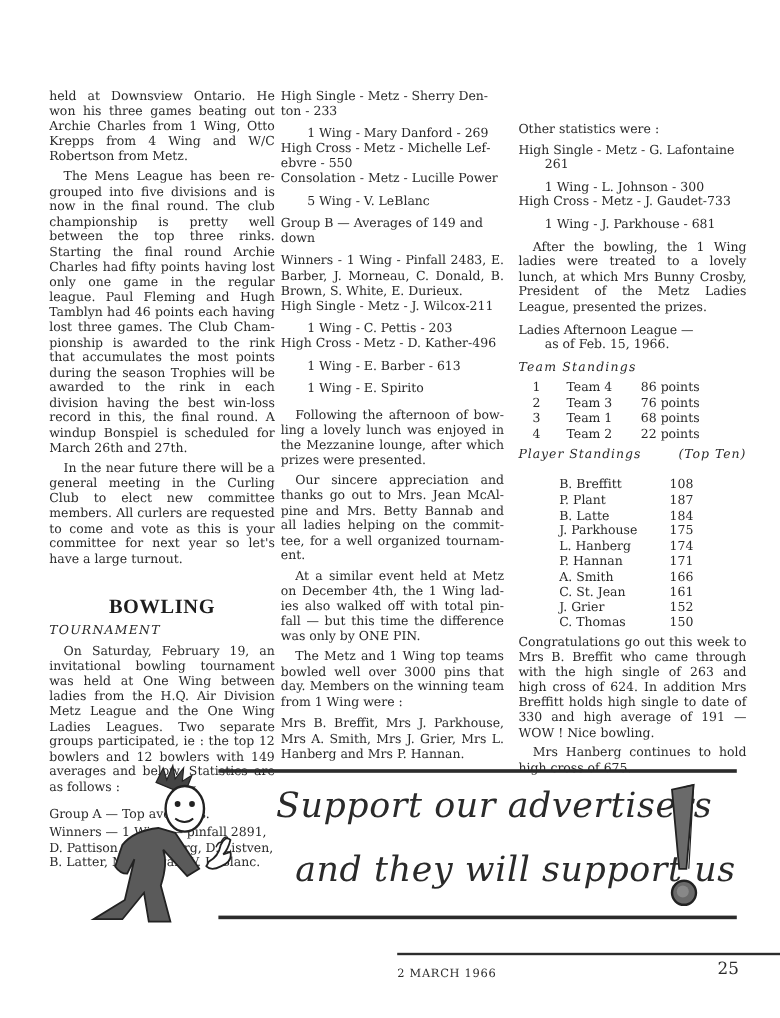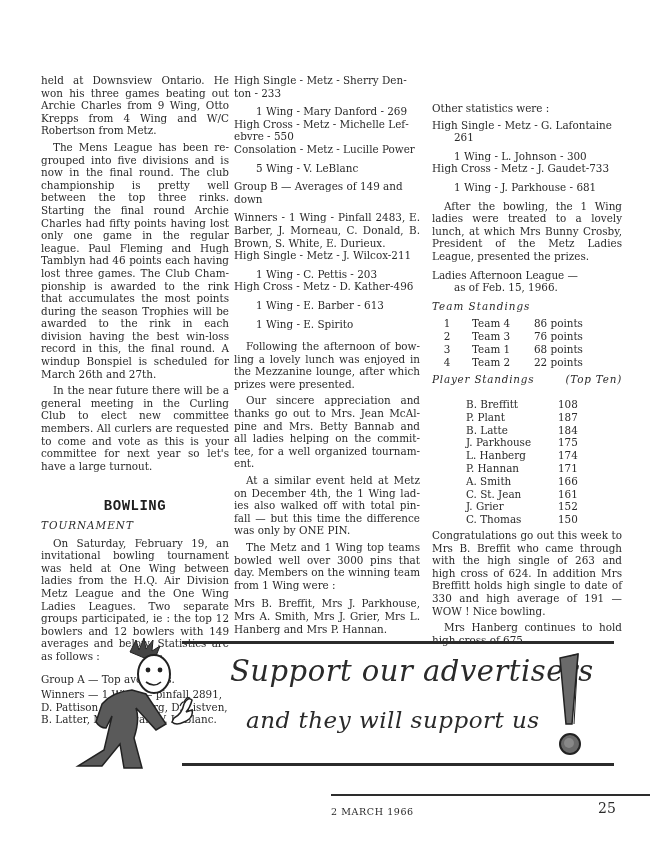--- a/index.html
+++ b/index.html
@@ -13,22 +13,22 @@
     font-size: 10.4px; line-height: 12.6px;
     text-align: justify; hyphens: manual;
   }
   .col1 { left: 41px; width: 188px; }
   .col2 { left: 234px; width: 186px; }
   .col3 { left: 432px; width: 190px; }
   p { margin: 0 0 4px 0; }
   p.ind { text-indent: 12px; }
   p.tight { margin-bottom: 0; }
   .heading {
-    font-family: Liberation Mono, monospace;
-    font-weight: bold; font-size: 14px; letter-spacing: 0.5px;
+    font-family: Liberation Serif, serif;
+    font-weight: bold; font-size: 17px; letter-spacing: 0.5px;
     text-align: center; margin: 28px 0 6px 0; color: #1e1e1e;
   }
   .sub { font-style: italic; letter-spacing: 1px; margin-bottom: 5px; text-align: left; }
   .stat { text-align: left; margin: 0; }
   .stat.wing { padding-left: 22px; margin-top: 6px; }
   .stat.cont { padding-left: 22px; }
   .gap { height: 6px; }
   table.stand { border-collapse: collapse; font-size: 10.4px; }
   table.stand td { padding: 0; line-height: 12.8px; }
   .team td.r { width: 30px; text-align: center; }
@@ -39,33 +39,33 @@
   .player td.s { width: 40px; }
   
   .banner { position: absolute; left: 34px; top: 628px; width: 580px; height: 150px; }
   .banner .rule-top { position: absolute; left: 116px; top: 13px; width: 345px; height: 3px; background: #2b2b2b; }
   .banner .rule-bot { position: absolute; left: 116px; top: 135px; width: 345px; height: 3px; background: #2b2b2b; }
   .banner .line1, .banner .line2 {
     position: absolute; font-family: "DejaVu Serif", "Liberation Serif", serif;
     font-style: italic; color: #2a2a2a; white-space: nowrap;
   }
   .banner .line1 { left: 196px; top: 26px; font-size: 29px; letter-spacing: 0.5px; }
-  .banner .line2 { left: 212px; top: 79px; font-size: 23px; letter-spacing: 0.5px; }
+  .banner .line2 { left: 212px; top: 79px; font-size: 29px; letter-spacing: 0.5px; }
   .mascot { position: absolute; left: 0; top: 4px; }
   .exclaim { position: absolute; left: 522px; top: 24px; }
   
   .footer-rule { position: absolute; left: 331px; top: 794px; width: 319px; height: 2px; background: #2d2d2d; }
   .footer-date { position: absolute; left: 331px; top: 806px; font-size: 9.5px; letter-spacing: 0.6px; }
   .footer-page { position: absolute; left: 598px; top: 800px; font-size: 14px; }
 </style>
 </head>
 <body>
 
 <div class="col col1">
-  <p>held at Downsview Ontario. He won his three games beating out Archie Charles from 9 Wing, Otto Krepps from 4 Wing and W/C Robertson from Metz.</p>
+  <p>held at Downsview Ontario. He won his three games beating out Archie Charles from 1 Wing, Otto Krepps from 4 Wing and W/C Robertson from Metz.</p>
   <p class="ind">The Mens League has been re­grouped into five divisions and is now in the final round. The club championship is pretty well between the top three rinks. Starting the final round Archie Charles had fifty points having lost only one game in the reg­ular league. Paul Fleming and Hugh Tamblyn had 46 points each having lost three games. The Club Cham­pionship is awarded to the rink that accumulates the most points during the season Trophies will be awarded to the rink in each division having the best win-loss record in this, the final round. A windup Bonspiel is scheduled for March 26th and 27th.</p>
   <p class="ind">In the near future there will be a general meeting in the Curling Club to elect new committee members. All curlers are requested to come and vote as this is your committee for next year so let's have a large turnout.</p>
 
   <div class="heading">BOWLING</div>
   <div class="sub">TOURNAMENT</div>
   <p class="ind">On Saturday, February 19, an invitational bowling tournament was held at One Wing between ladies from the H.Q. Air Division Metz League and the One Wing Ladies Leagues. Two separate groups participated, ie : the top 12 bowlers and 12 bowlers with 149 averages and below. Statistics are as follows :</p>
   <div class="gap"></div>
   <p class="stat">Group A — Top averages.</p>
   <p class="stat" style="margin-top:3px">Winners — 1 Wing — pinfall 2891, D. Pattison, L. Hanberg, D. Listven, B. Latter, M. Morgan, V. LeBlanc.</p>
 </div>

